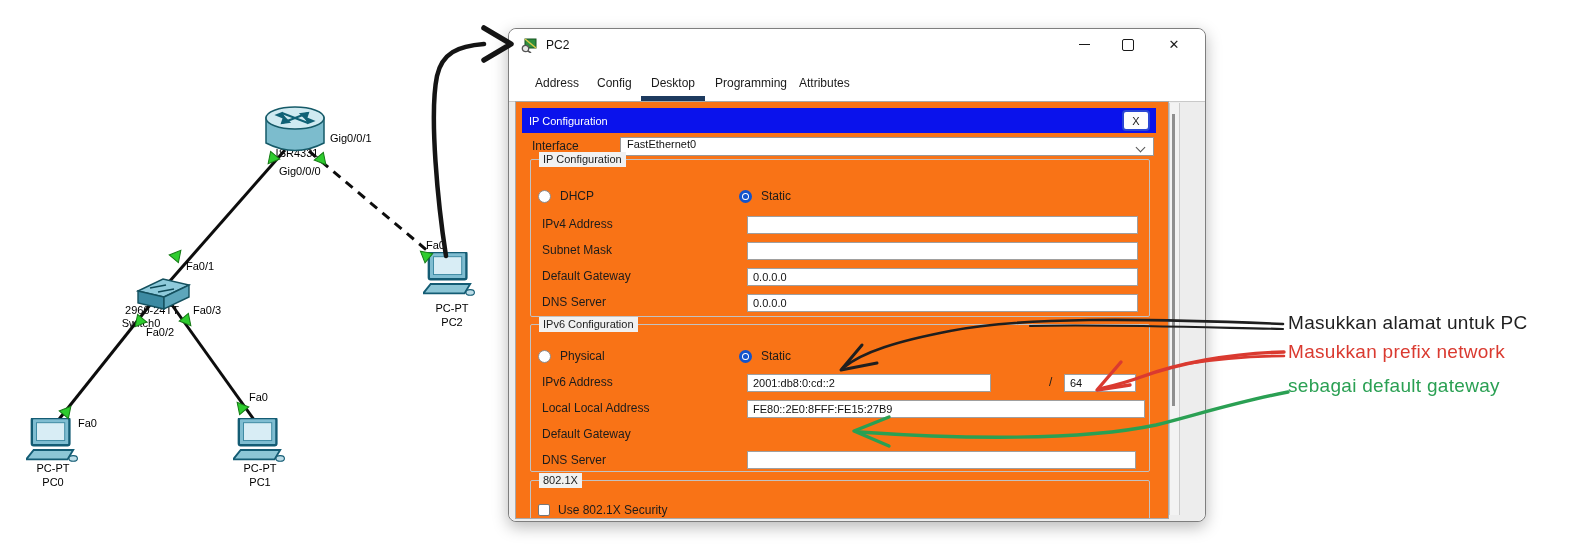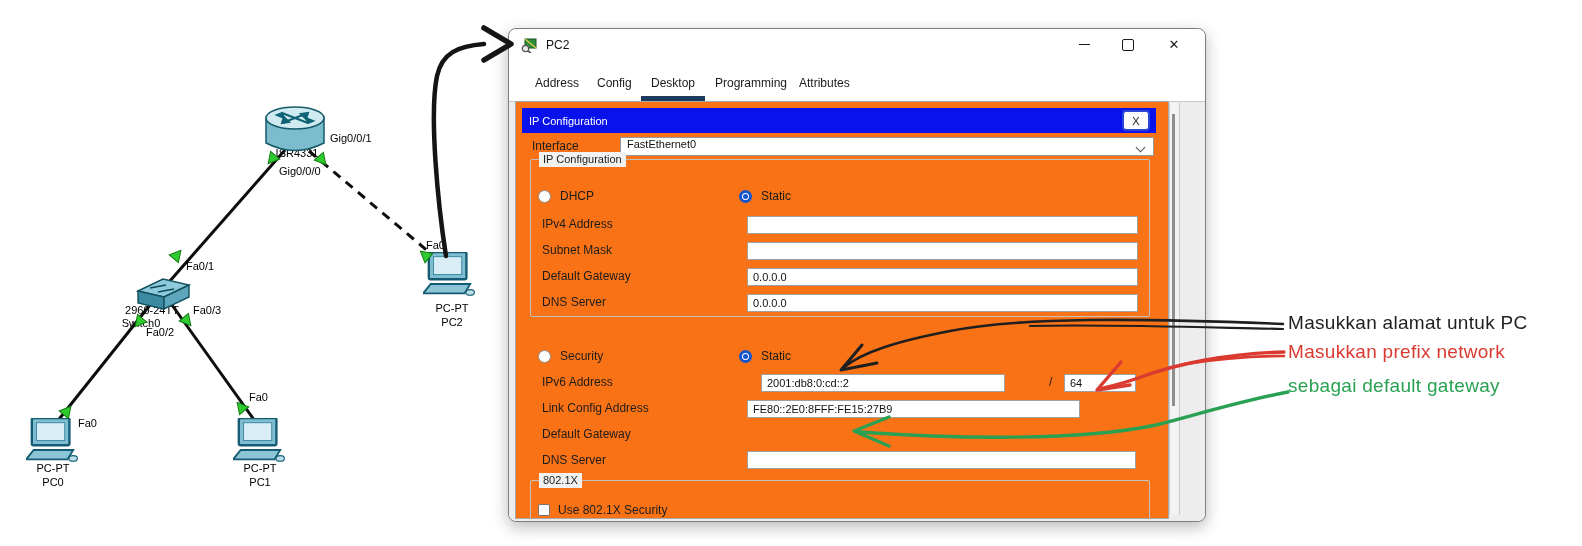--- a/index.html
+++ b/index.html
@@ -217,32 +217,35 @@
 
     <div class="d fldlabel" style="left:26px;top:116px">IPv4 Address</div>
     <input class="d txt" style="left: 231px; top: 114px; width: 391px;" value="">
     <div class="d fldlabel" style="left:26px;top:142px">Subnet Mask</div>
     <input class="d txt" style="left: 231px; top: 140px; width: 391px;" value="">
     <div class="d fldlabel" style="left:26px;top:168px">Default Gateway</div>
     <input class="d txt" style="left: 231px; top: 166px; width: 391px;" value="0.0.0.0">
     <div class="d fldlabel" style="left:26px;top:194px">DNS Server</div>
     <input class="d txt" style="left: 231px; top: 192px; width: 391px;" value="0.0.0.0">
 
+    <div class="d groupbox" style="left:14px;top:222px;width:620px;height:148px">
+      <span class="legend">IPv6 Configuration</span>
+    </div>
     <span class="d radio" style="left:22px;top:248px"></span>
-    <div class="d fldlabel" style="left:44px;top:248px">Security</div>
+    <div class="d fldlabel" style="left:44px;top:248px">Physical</div>
     <span class="d radio sel" style="left:223px;top:248px"></span>
     <div class="d fldlabel" style="left:245px;top:248px">Static</div>
 
     <div class="d fldlabel" style="left:26px;top:274px">IPv6 Address</div>
-    <input class="d txt" style="left: 245px; top: 272px; width: 244px;" value="2001:db8:0:cd::2">
+    <input class="d txt" style="left: 231px; top: 272px; width: 244px;" value="2001:db8:0:cd::2">
     <div class="d fldlabel" style="left:533px;top:274px">/</div>
     <input class="d txt" style="left: 548px; top: 272px; width: 72px;" value="64">
 
-    <div class="d fldlabel" style="left:26px;top:300px">Link Config Address</div>
-    <input class="d txt" style="left: 231px; top: 298px; width: 333px;" value="FE80::2E0:8FFF:FE15:27B9">
+    <div class="d fldlabel" style="left:26px;top:300px">Local Local Address</div>
+    <input class="d txt" style="left: 231px; top: 298px; width: 398px;" value="FE80::2E0:8FFF:FE15:27B9">
 
     <div class="d fldlabel" style="left:26px;top:326px">Default Gateway</div>
 
     <div class="d fldlabel" style="left:26px;top:352px">DNS Server</div>
     <input class="d txt" style="left: 231px; top: 349px; width: 389px;" value="">
 
     <div class="d groupbox" style="left:14px;top:378px;width:620px;height:70px">
       <span class="legend">802.1X</span>
     </div>
     <span class="d checkbox" style="left:22px;top:402px"></span>

